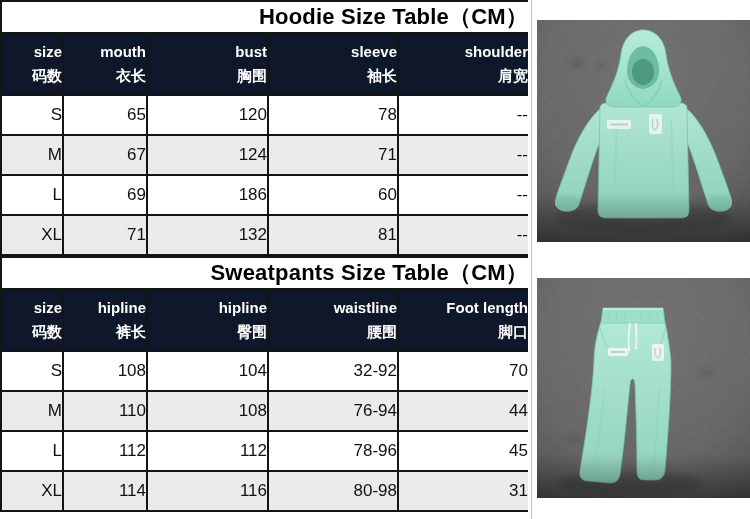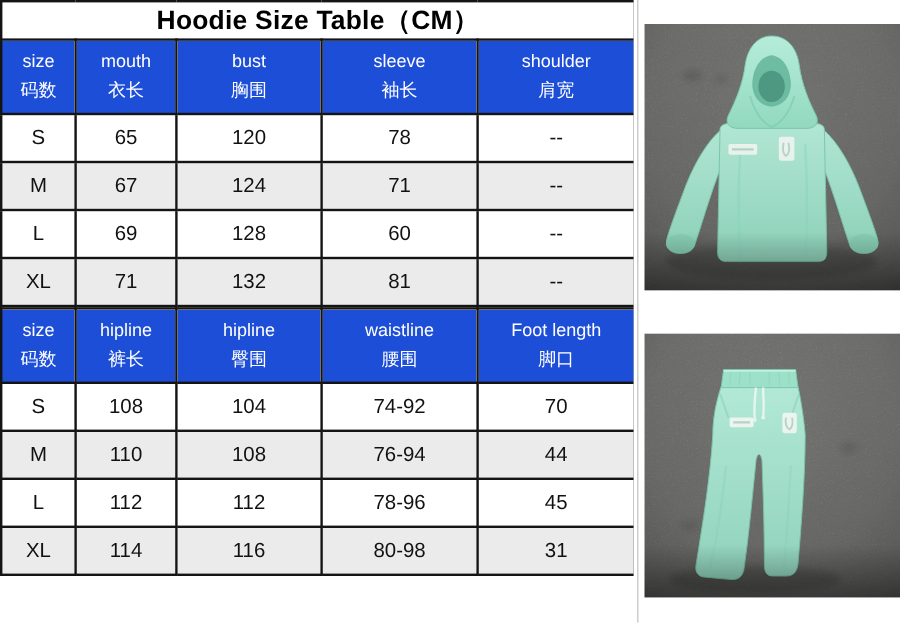--- a/index.html
+++ b/index.html
@@ -13,39 +13,39 @@
 
   
   .tables { width: 528px; flex: 0 0 528px; }
   table.size-table {
     border-collapse: collapse;
     table-layout: fixed;
     width: 528px;
   }
   table.size-table th, table.size-table td {
     border: 2px solid #141414;
-    text-align: center;
+    text-align: right;
     vertical-align: middle;
     padding: 0;
     overflow: hidden;
   }
   .title-row th {
     height: 30px;
     background: #ffffff;
     color: #000000;
     font-size: 22px;
     font-weight: 700;
     letter-spacing: 0.2px;
   }
   .header-row th {
     height: 60px;
-    background: #1d4ed8;
+    background: #0f172a;
     color: #ffffff;
     font-size: 15px;
-    font-weight: 400;
+    font-weight: 700;
     line-height: 1.6;
   }
   .header-row .en, .header-row .zh { display: block; }
   .body-row td {
     height: 38px;
     background: #ffffff;
     color: #111111;
     font-size: 17px;
   }
   .body-row.alt td { background: #ebebeb; }
@@ -118,21 +118,21 @@
       <tr class="body-row alt">
         <td>M</td>
         <td>67</td>
         <td>124</td>
         <td>71</td>
         <td>--</td>
       </tr>
       <tr class="body-row">
         <td>L</td>
         <td>69</td>
-        <td>128</td>
+        <td>186</td>
         <td>60</td>
         <td>--</td>
       </tr>
       <tr class="body-row alt">
         <td>XL</td>
         <td>71</td>
         <td>132</td>
         <td>81</td>
         <td>--</td>
       </tr>
@@ -141,20 +141,23 @@
 
     <table class="size-table">
       <colgroup>
         <col style="width:62px">
           <col style="width:84px">
           <col style="width:121px">
         <col style="width:130px">
           <col style="width:131px">
       </colgroup>
       <tbody>
+      <tr class="title-row">
+        <th colspan="5">Sweatpants Size Table（CM）</th>
+      </tr>
       <tr class="header-row">
         <th>
           <span class="en">size</span>
           <span class="zh">码数</span>
         </th>
         <th>
           <span class="en">hipline</span>
           <span class="zh">裤长</span>
         </th>
         <th>
@@ -167,21 +170,21 @@
         </th>
         <th>
           <span class="en">Foot length</span>
           <span class="zh">脚口</span>
         </th>
       </tr>
       <tr class="body-row">
         <td>S</td>
         <td>108</td>
         <td>104</td>
-        <td>74-92</td>
+        <td>32-92</td>
         <td>70</td>
       </tr>
       <tr class="body-row alt">
         <td>M</td>
         <td>110</td>
         <td>108</td>
         <td>76-94</td>
         <td>44</td>
       </tr>
       <tr class="body-row">

